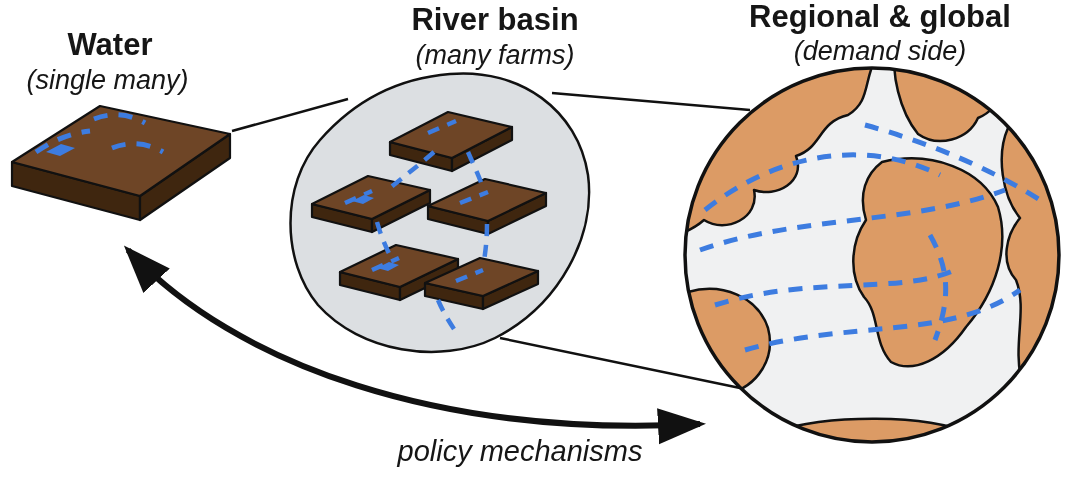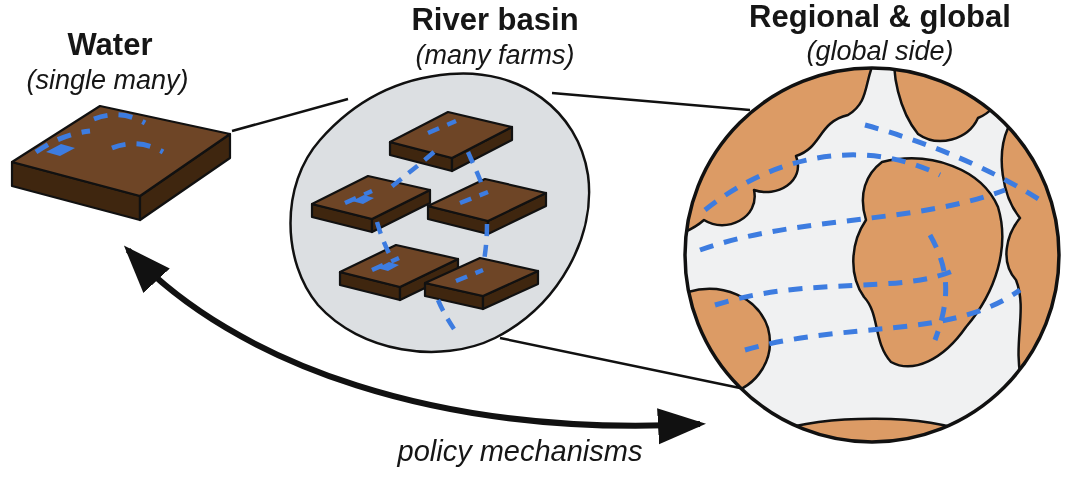--- a/index.html
+++ b/index.html
@@ -126,19 +126,19 @@
     <path class="policy-arrow" marker-start="url(#arrowHead)" marker-end="url(#arrowHead)" d="M 128 250 C 235 365 440 438 700 424"></path>
   </svg>
 
   <div class="label title" style="left:10px; top:28px; width:200px;">Water</div>
   <div class="label subtitle" style="left:0px; top:66px; width:215px;">(single many)</div>
 
   <div class="label title" style="left:380px; top:3px; width:230px;">River basin</div>
   <div class="label subtitle" style="left:370px; top:41px; width:250px;">(many farms)</div>
 
   <div class="label title" style="left:725px; top:0px; width:310px;">Regional &amp; global</div>
-  <div class="label subtitle" style="left:735px; top:37px; width:290px;">(global side)</div>
+  <div class="label subtitle" style="left:735px; top:37px; width:290px;">(demand side)</div>
 
   <div class="caption" style="left:345px; top:433px; width:350px;">
     <div>policy mechanisms</div>
   </div>
 
 </div>
 
 </body></html>

